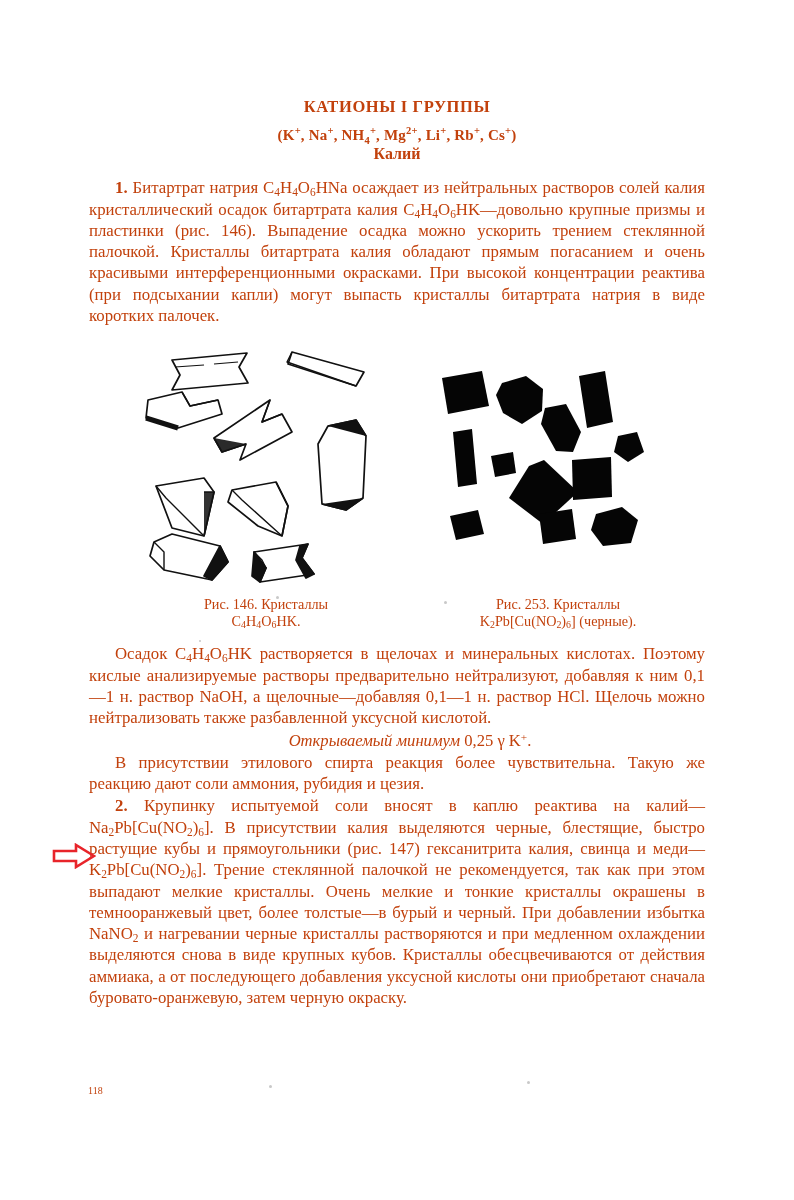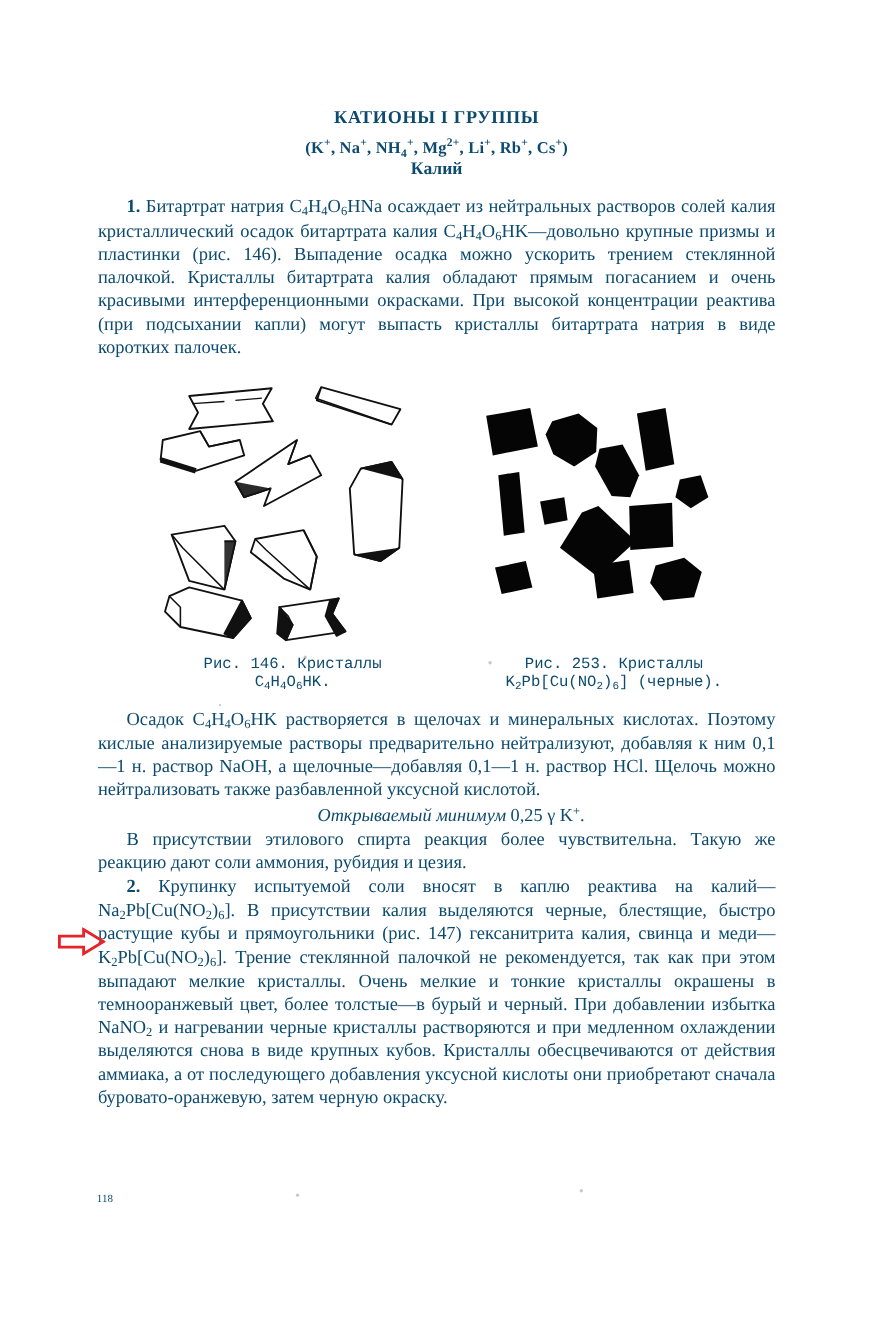--- a/index.html
+++ b/index.html
@@ -7,21 +7,21 @@
     padding: 0;
     background: #ffffff;
   }
   .page {
     position: relative;
     width: 794px;
     height: 1200px;
     background: #ffffff;
     overflow: hidden;
     font-family: "Liberation Serif", "DejaVu Serif", serif;
-    color: #0c4a6e;
+    color: #c2410c;
   }
   .content {
     position: absolute;
     left: 88px;
     top: 0;
     width: 618px;
   }
 
   
   .chapter-title {
@@ -81,21 +81,20 @@
   }
   .fig-box { position: absolute; top: 0; }
   .fig-left  { left: 54px;  width: 250px; height: 250px; }
   .fig-right { left: 318px; width: 250px; height: 250px; }
   .fig-box svg { display: block; width: 100%; height: 100%; }
 
   .captions {
     position: relative;
     height: 46px;
     margin-top: 4px;
-    font-family: Liberation Mono, monospace;
   }
   .caption {
     position: absolute;
     top: 0;
     text-align: center;
     font-size: 14.2px;
     line-height: 17px;
   }
   .caption.left  { left: 38px;  width: 280px; }
   .caption.right { left: 330px; width: 280px; }

